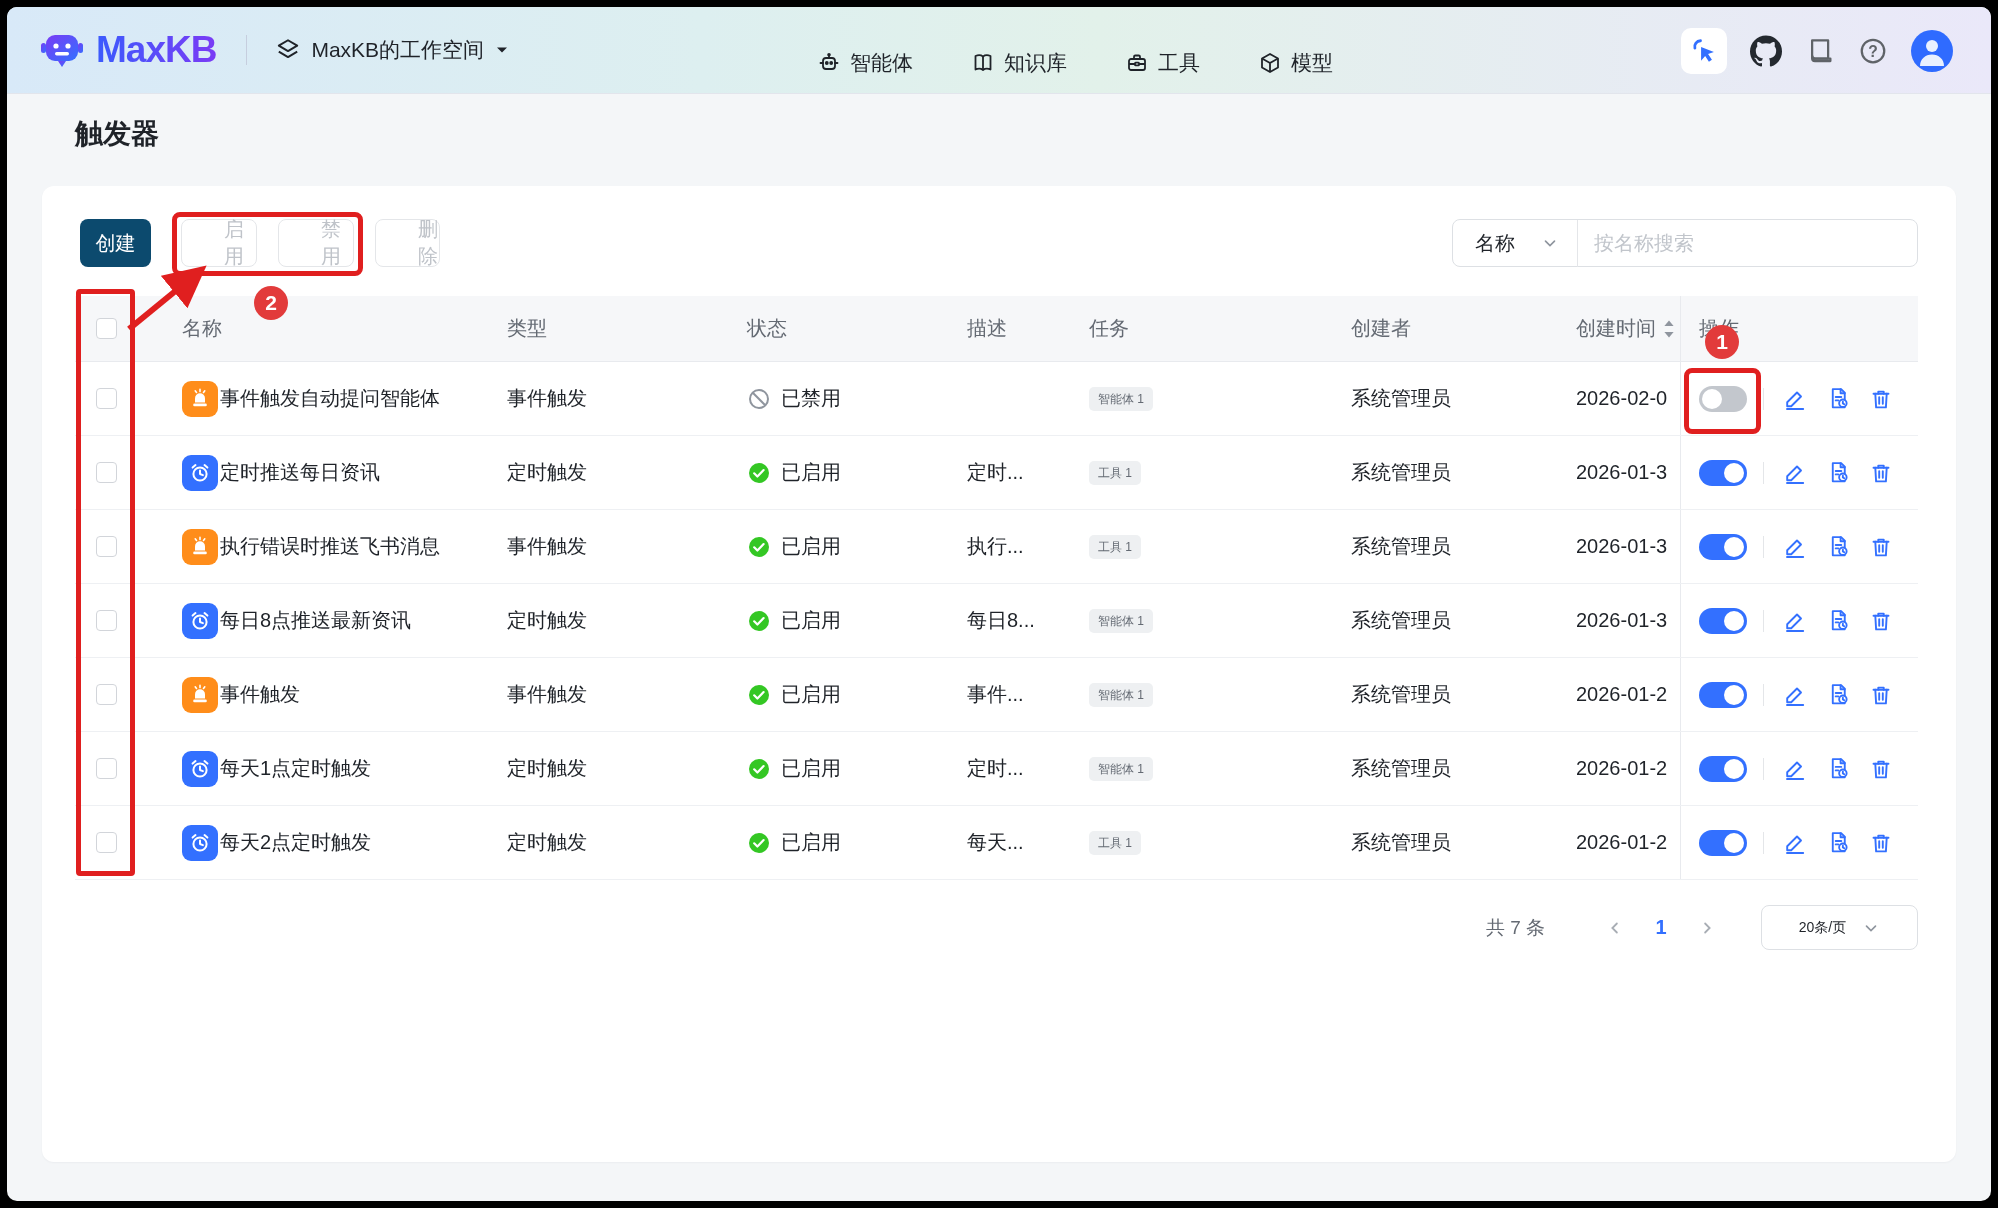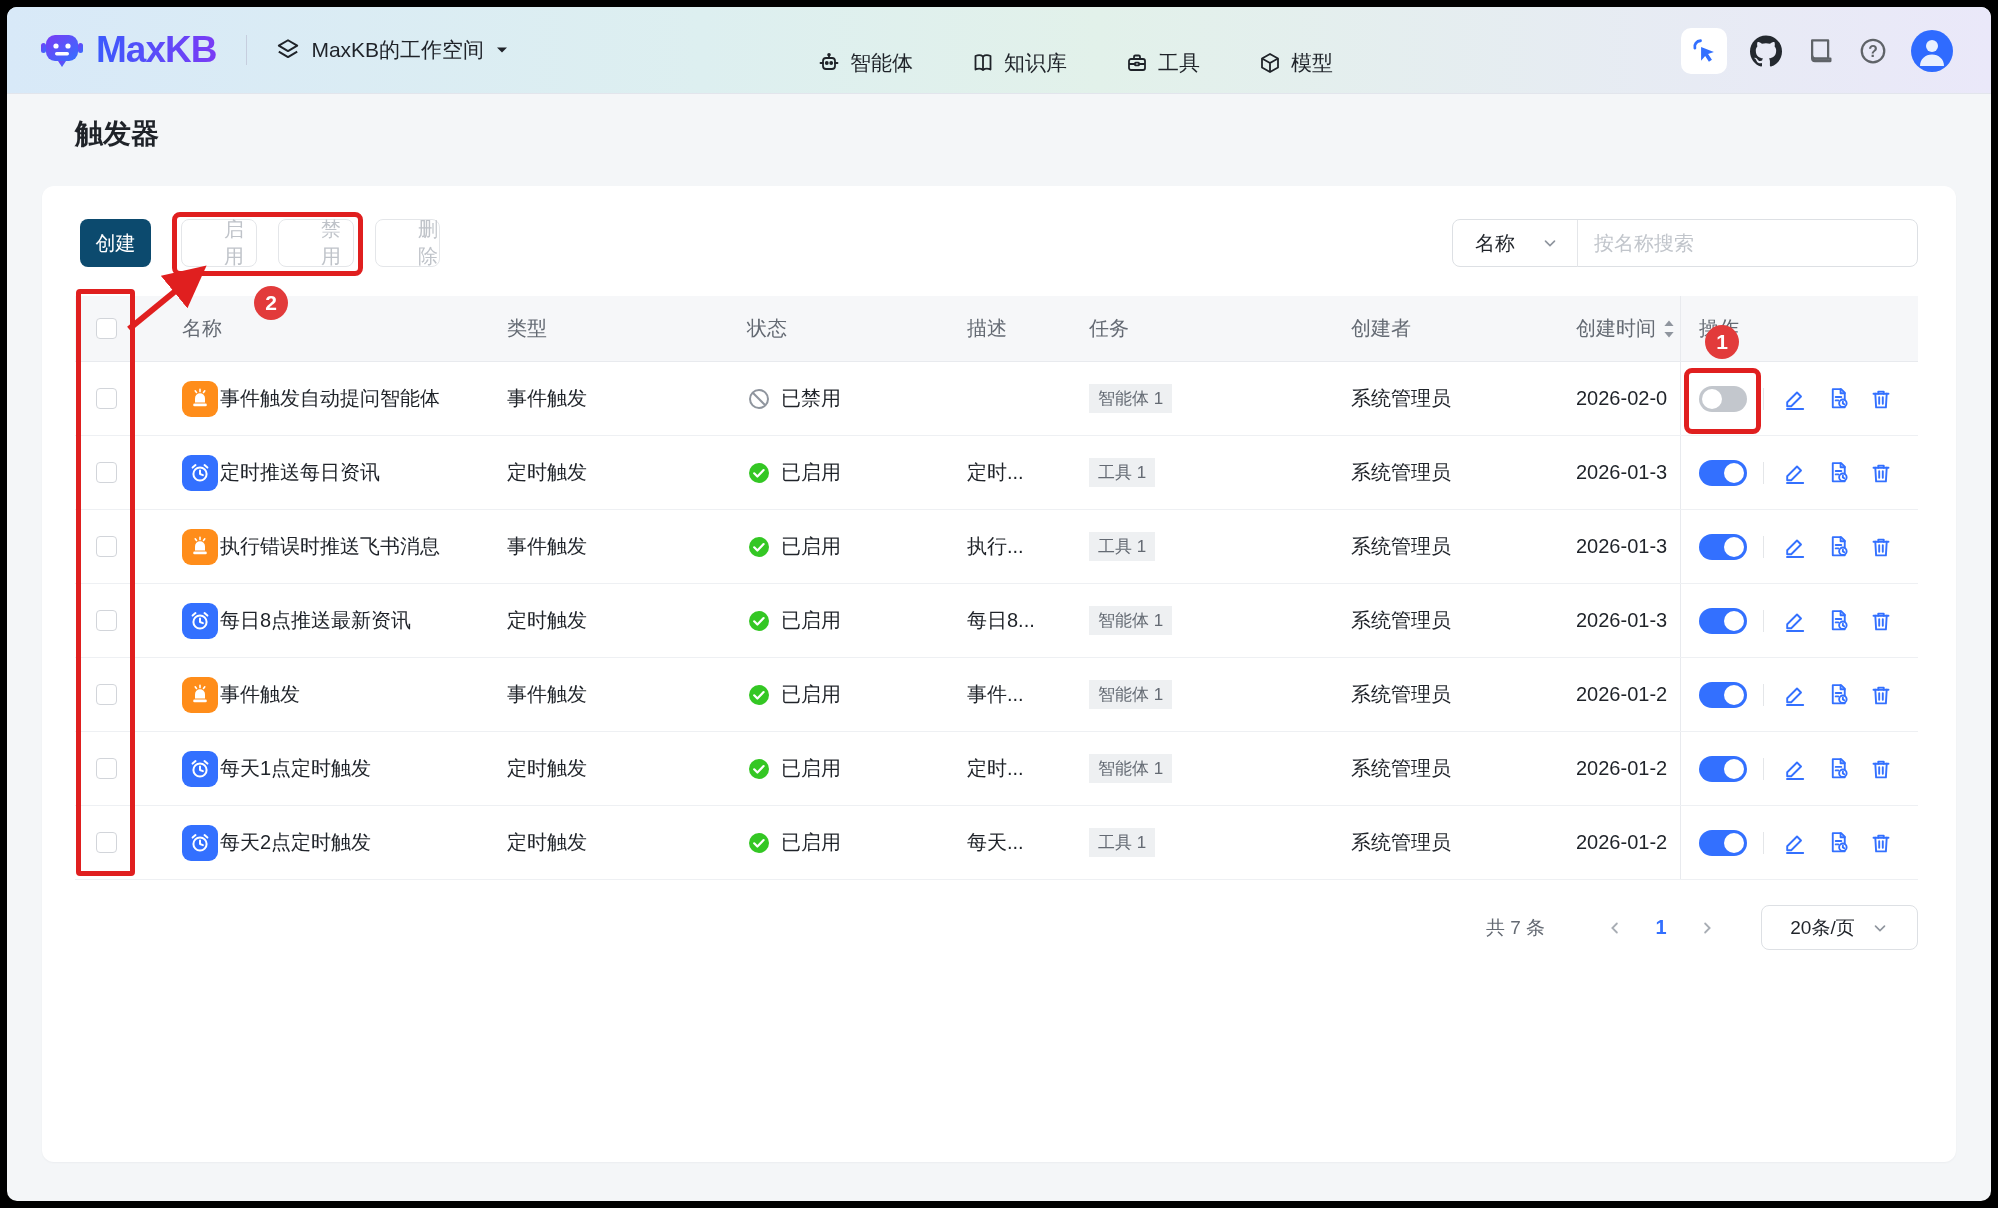--- a/index.html
+++ b/index.html
@@ -52,36 +52,36 @@
   .c-name { gap:2px; font-weight:500; }
   .trigger-icon { width:36px; height:36px; min-width:36px; border-radius:9px; display:flex; align-items:center; justify-content:center; }
   .trigger-icon svg { display:none; }
   .trigger-icon.event { background:#ff8d1a; } .trigger-icon.event .i-event { display:block; }
   .trigger-icon.timer { background:#3370ff; } .trigger-icon.timer .i-timer { display:block; }
   .c-status { gap:10px; }
   .status-icon { width:24px; height:24px; display:flex; }
   .status-icon svg { display:none; }
   .status-icon.enabled .s-on { display:block; }
   .status-icon.disabled .s-off { display:block; }
-  .tag { background:#eef0f2; color:#646a73; font-size:17px; padding:6px 9px; border-radius:0; line-height:1; }
+  .tag { background:#eef0f2; color:#646a73; font-size:12px; padding:6px 9px; border-radius:5px; line-height:1; }
   .sort-caret { margin-left:7px; }
 
   .toggle { width:48px; height:26px; border-radius:13px; background:#c3c7cd; position:relative; cursor:pointer; flex:none; }
   .toggle .knob { position:absolute; left:3px; top:3px; width:20px; height:20px; border-radius:50%; background:#fff; }
   .toggle.on { background:#3370ff; }
   .toggle.on .knob { left:auto; right:3px; }
   .vdiv { width:1px; height:22px; background:#e4e6e9; margin:0 18px 0 16px; }
   .act-icon { width:26px; height:26px; display:flex; align-items:center; justify-content:center; cursor:pointer; margin-right:17px; }
 
   
   .pager { position:absolute; left:33px; top:719px; width:1843px; height:45px; display:flex; align-items:center; justify-content:flex-end;gap:8px; }
   .total { color:#646a73; font-size:19px; margin-right:44px; }
   .pg-arrow { width:36px; height:36px; display:flex; align-items:center; justify-content:center; cursor:pointer; }
   .pg-num { width:40px; text-align:center; color:#3370ff; font-size:20px; font-weight:700; cursor:pointer; }
-  .page-size { margin-left:28px; width:157px; height:45px; border:1px solid #dde0e4; border-radius:8px; display:flex; align-items:center; justify-content:center; gap:16px; font-size:19px; color:#1f2329; background:#fff; cursor:pointer; }
+  .page-size { margin-left:28px; width:157px; height:45px; border:1px solid #dde0e4; border-radius:8px; display:flex; align-items:center; justify-content:center; gap:16px; font-size:14px; color:#1f2329; background:#fff; cursor:pointer; }
 
   
   .anno { position:absolute; border:5px solid #e01f1f; border-radius:8px; pointer-events:none; z-index:50; }
   .anno-box-buttons { left:165px; top:205px; width:191px; height:64px; }
   .anno-box-checks { left:69px; top:282px; width:59px; height:587px; border-radius:4px; }
   .anno-box-toggle { left:1677px; top:361px; width:77px; height:66px; }
   .anno-badge { position:absolute; width:34px; height:34px; border-radius:50%; background:#e23b3b; color:#fff; font-size:21px; font-weight:700; display:flex; align-items:center; justify-content:center; z-index:60; pointer-events:none; }
   .badge-2 { left:247px; top:279px; }
   .badge-1 { left:1698px; top:318px; }
   .anno-arrow { position:absolute; left:110px; top:252px; z-index:55; pointer-events:none; }

